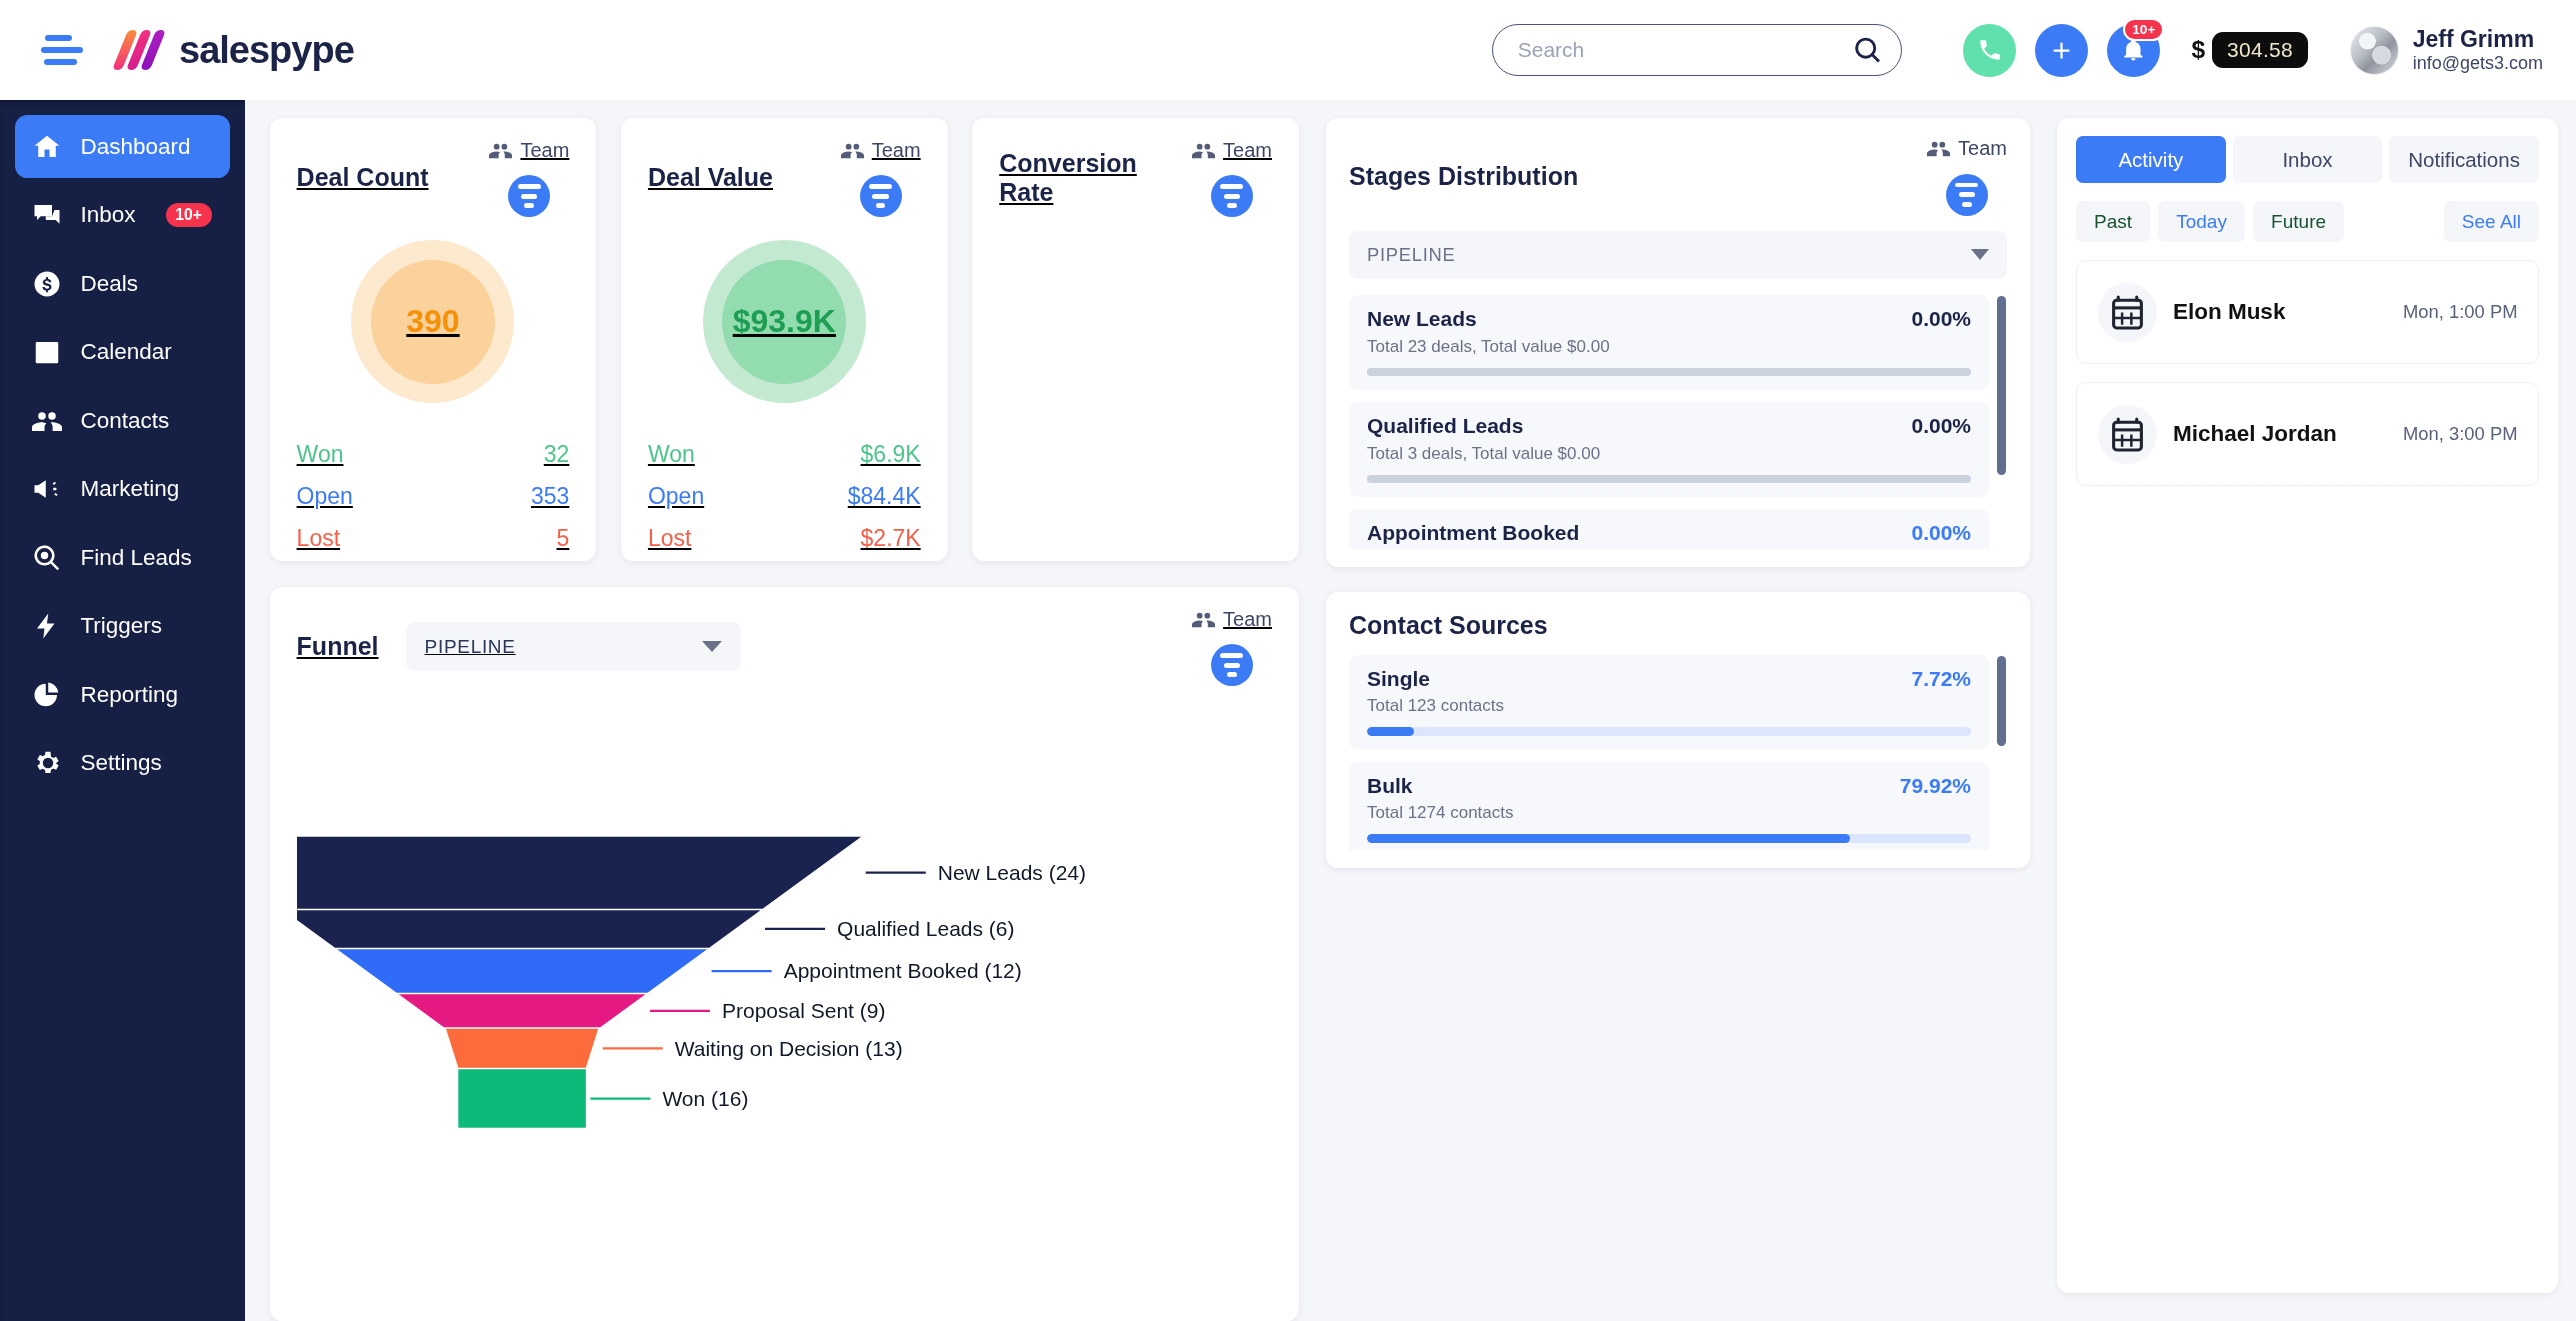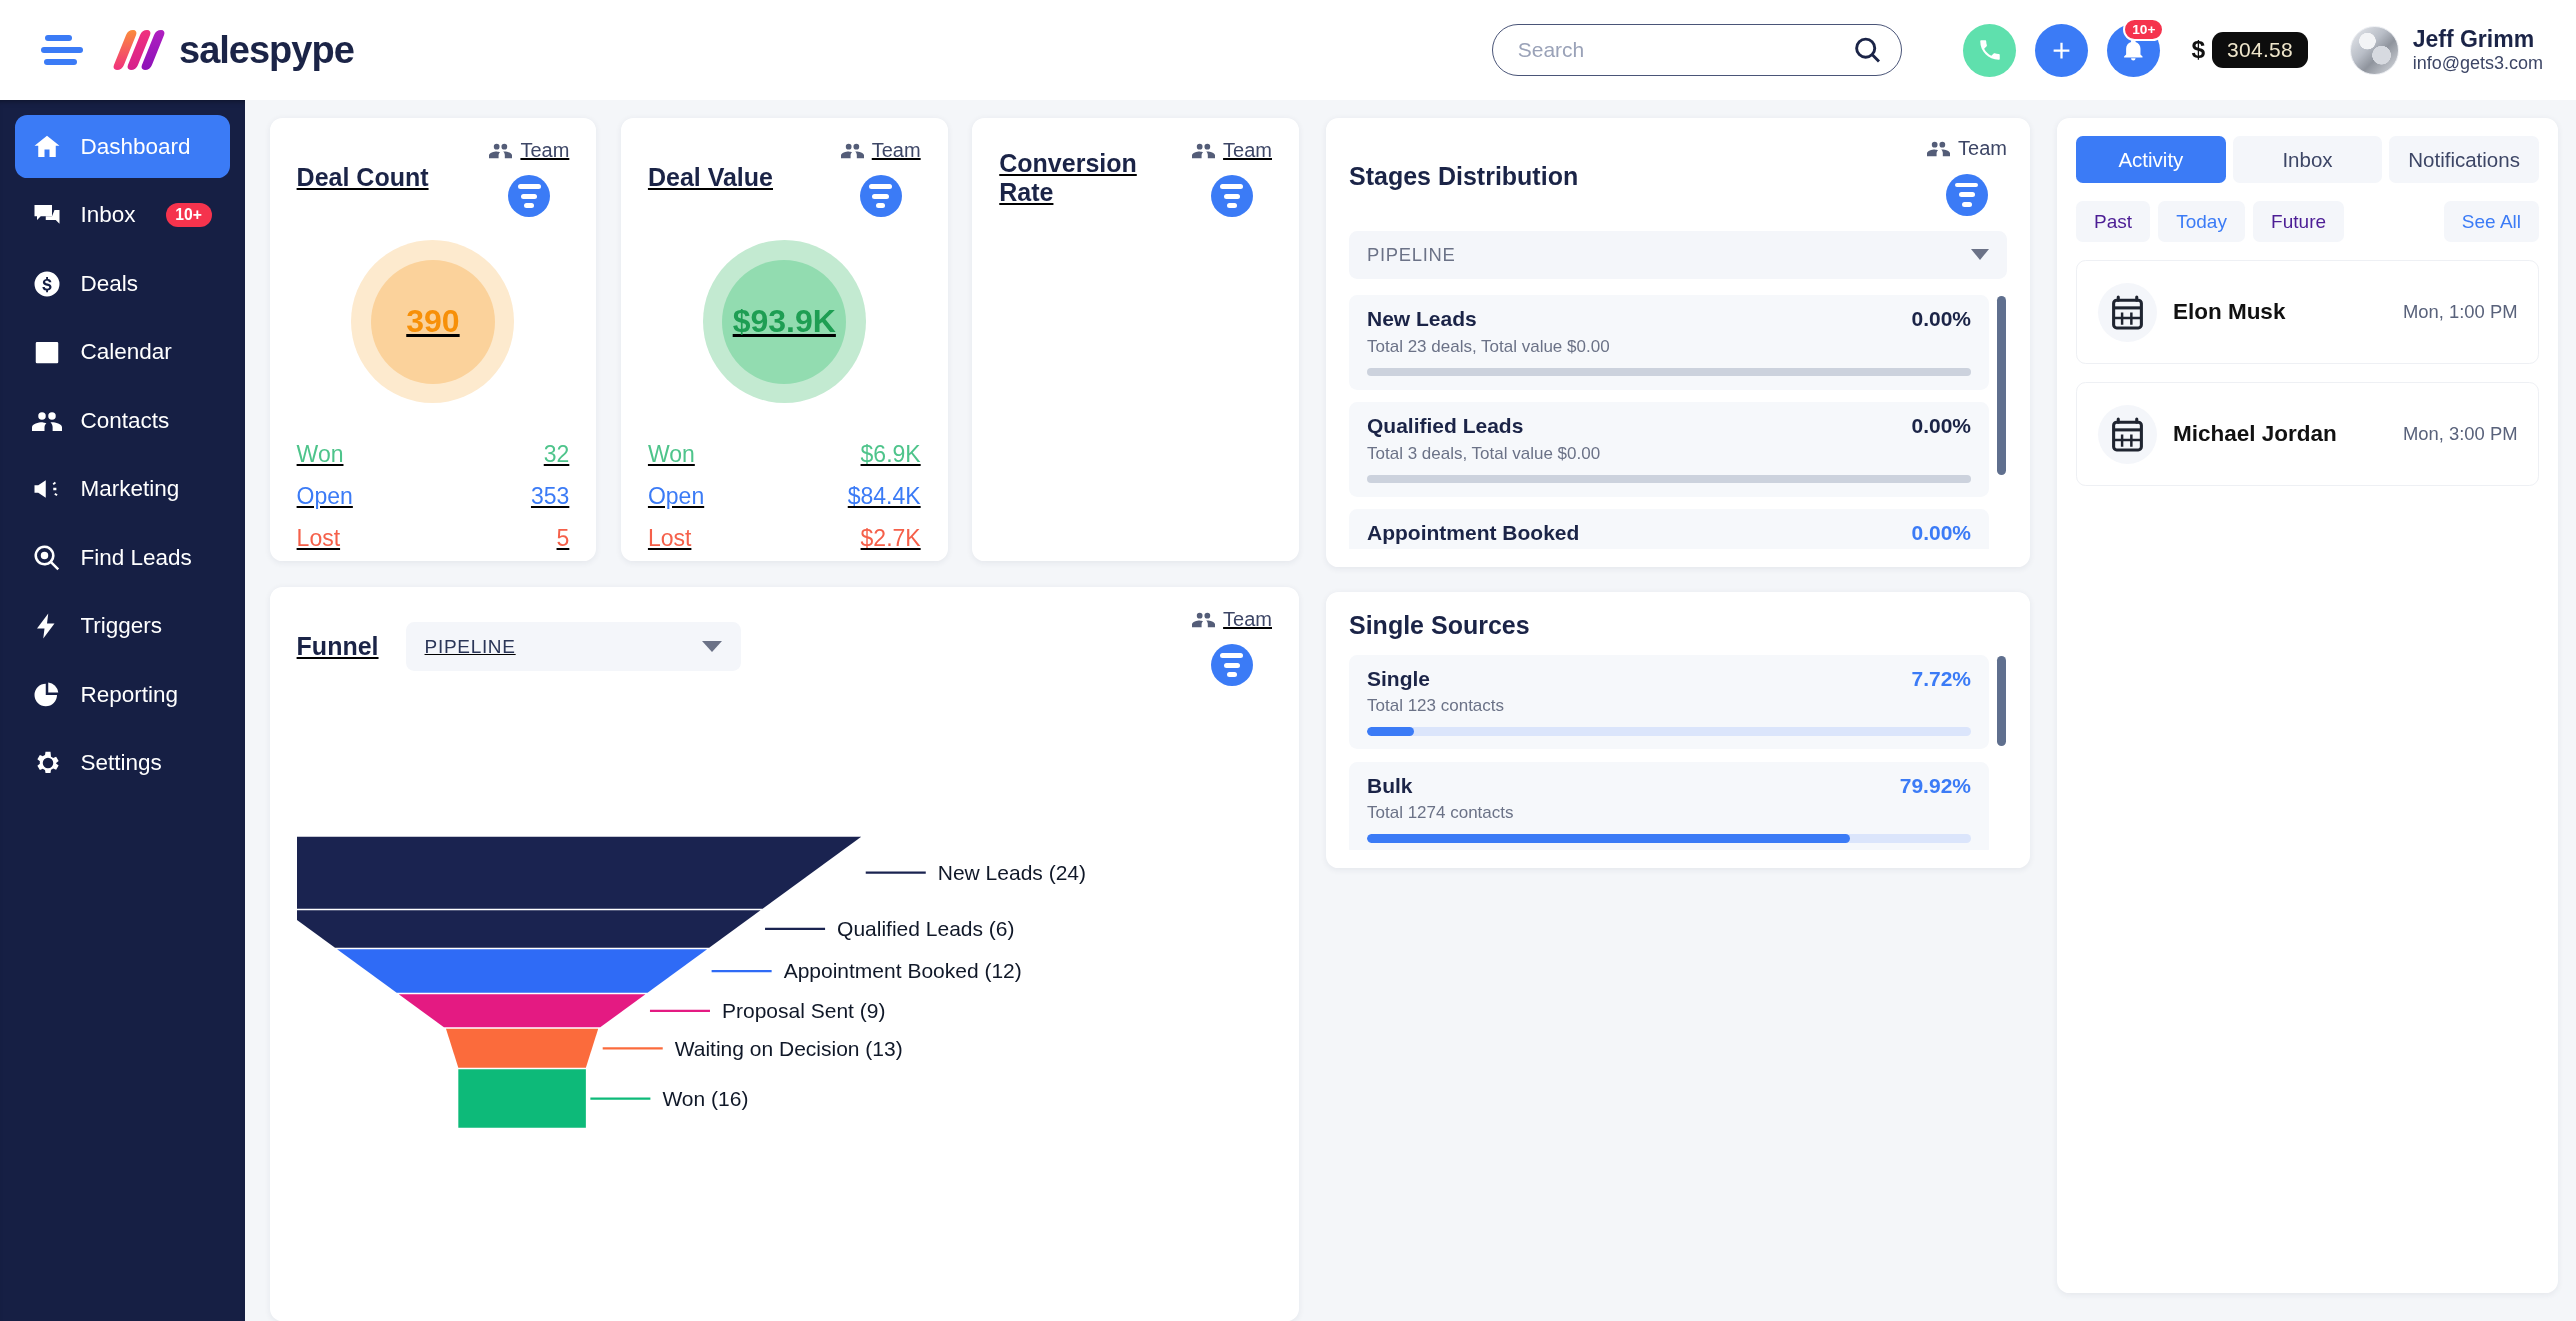--- a/index.html
+++ b/index.html
@@ -213,21 +213,21 @@
   .activity-card { padding: 18px 19px 19px 19px; height: 1175px; }
   .tabs { display:flex; gap: 6.8px; }
   .tab {
     flex:1; text-align:center; border-radius: 6.8px; background:#f4f6fa;
     font-size: 20.5px; color:#3d4666; padding: 11.6px 0; cursor:pointer;
   }
   .tab.active { background:#3b7bf6; color:#fff; }
   .chips { display:flex; align-items:center; gap: 8.2px; margin-top: 18px; }
   .chip {
     background:#f4f6fa; border-radius: 6.8px; padding: 9.6px 18px;
-    font-size: 19px; color:#4c1d95; cursor:pointer;
+    font-size: 19px; color:#14532d; cursor:pointer;
   }
   .chip.active { color:#3b7bf6; }
   .chip.seeall { margin-left:auto; color:#3b7bf6; }
   .act-item {
     border:1.4px solid #eef0f4; border-radius: 9.6px;
     display:flex; align-items:center; gap: 16.4px;
     padding: 18px 20.5px; margin-top: 18px; height: 104px; cursor:pointer;
   }
   .act-ico {
     width: 59px; height: 59px; border-radius:50%; background:#f4f6fa;
@@ -585,21 +585,21 @@
                   <span class="stat-item-pct blue">0.00%</span>
                 </div>
               </div>
             </div>
           <div class="thumb" style="height:179px"></div>
         </div>
       </div>
 
       <div class="card panel" style="--accent:#3b7bf6">
         <div class="panel-head">
-          <div class="panel-title">Single Sources</div>
+          <div class="panel-title">Contact Sources</div>
         </div>
         <div class="list-scroll" style="height:195px">
           <div id="sources-list">
               <div class="stat-item">
                 <div class="stat-item-top">
                   <span class="stat-item-name">Single</span>
                   <span class="stat-item-pct blue">7.72%</span>
                 </div>
                 <div class="stat-item-sub">Total 123 contacts</div>
                 <div class="bar-track lightblue">

